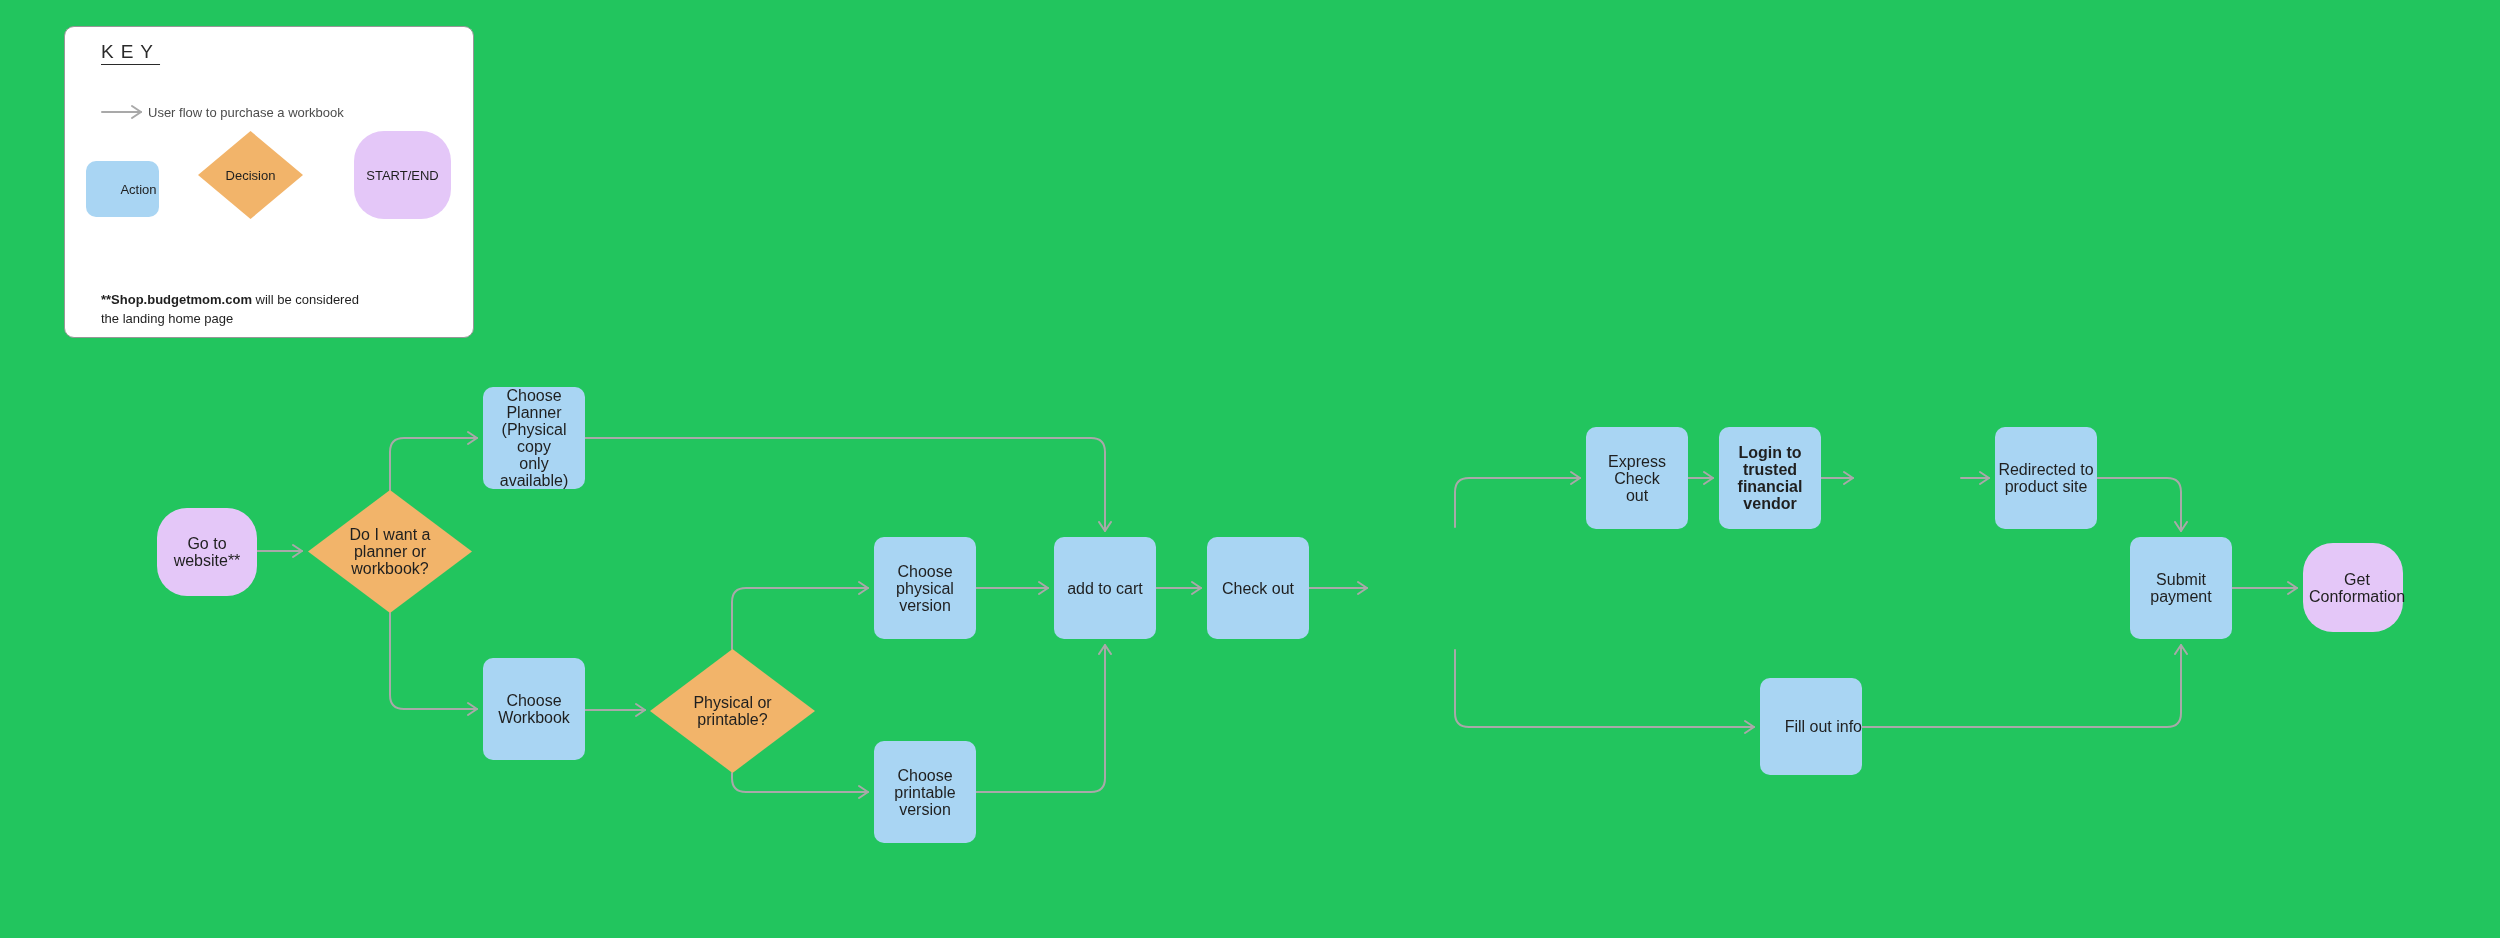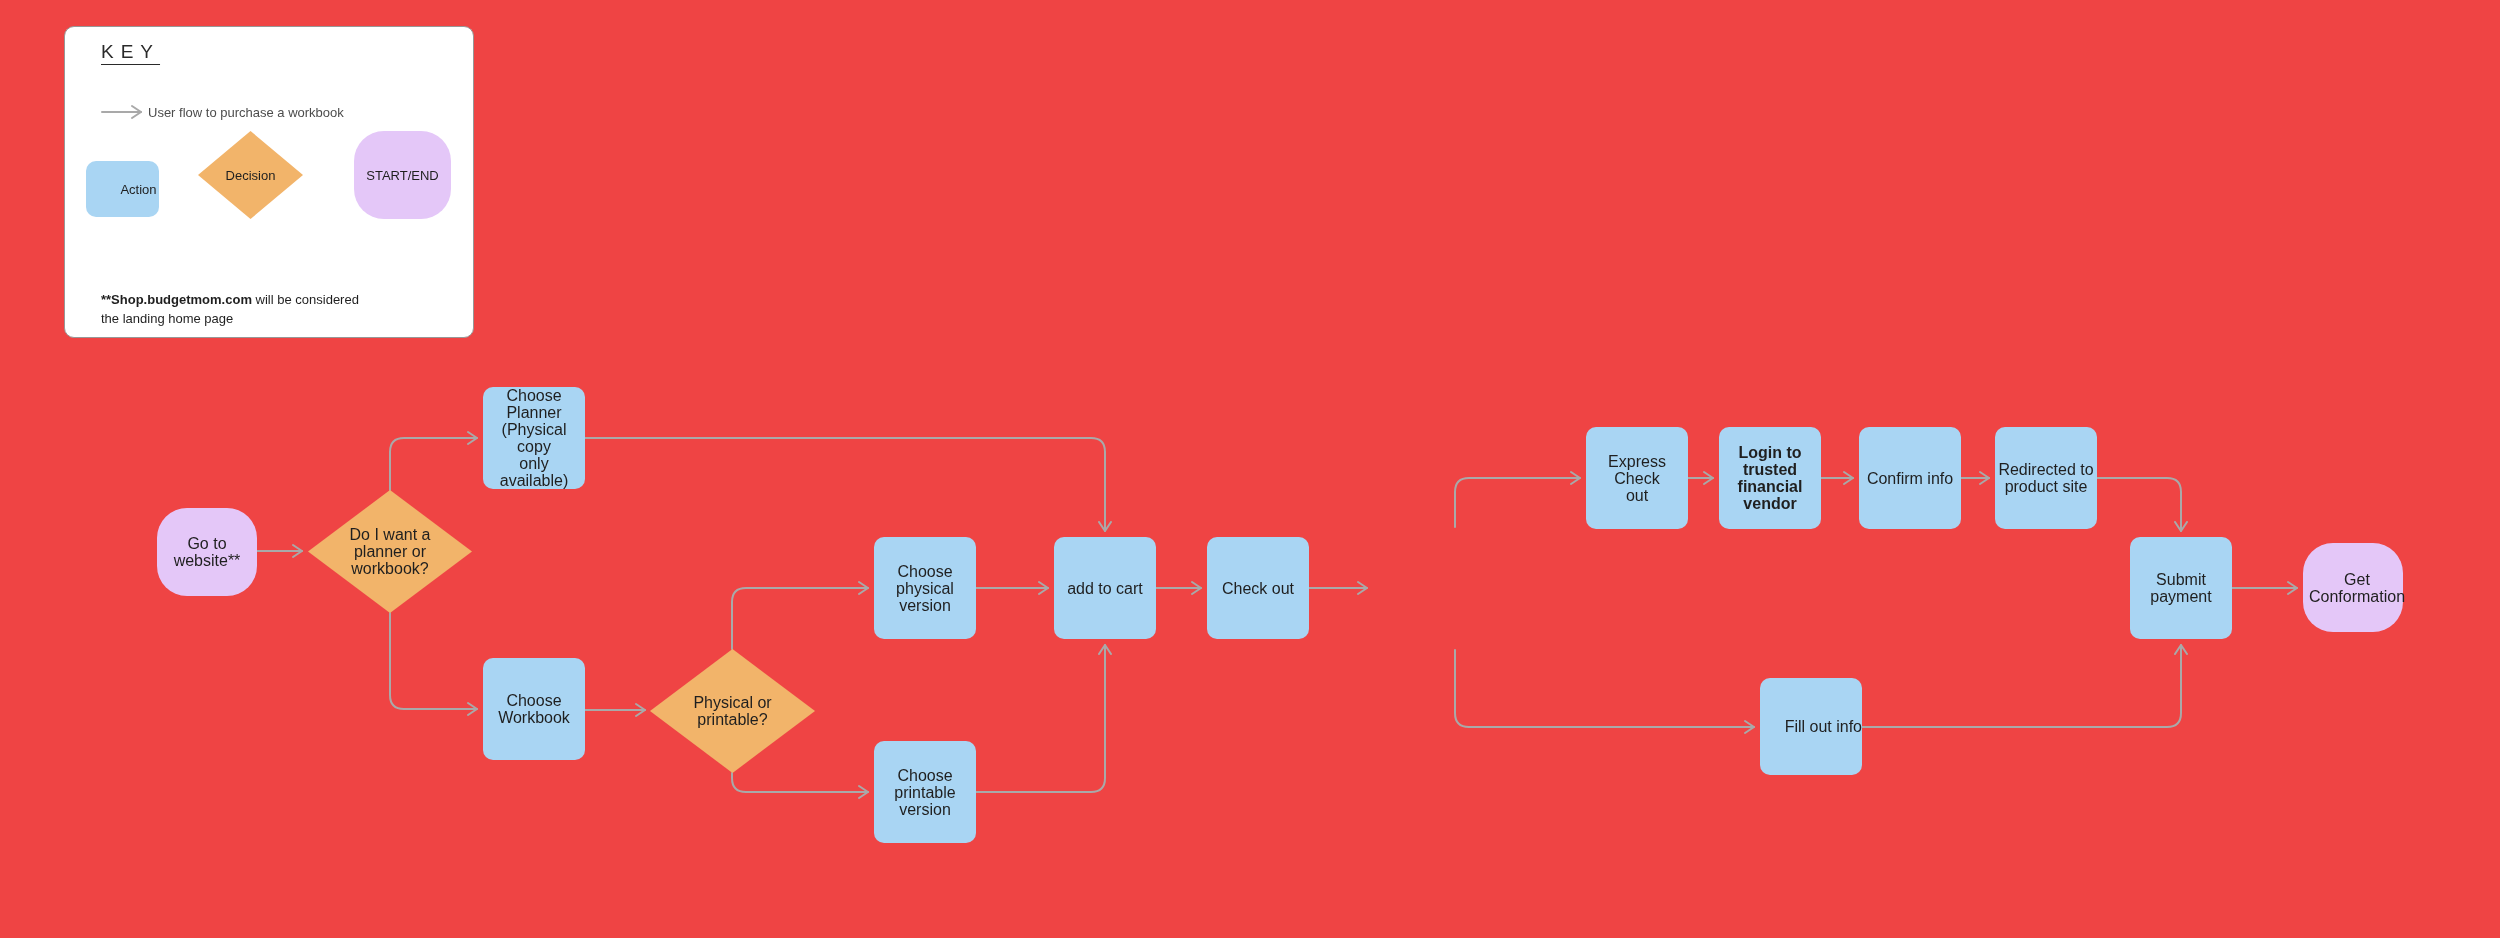--- a/index.html
+++ b/index.html
@@ -1,20 +1,20 @@
 <!DOCTYPE html>
 <html><head>
 <meta charset="utf-8">
 <style>
   html, body { margin: 0; padding: 0; background: #ffffff; }
   .canvas {
     position: relative;
     width: 2500px;
     height: 938px;
-    background: #ef4444;
+    background: #22c55e;
     font-family: "Liberation Sans", sans-serif;
     overflow: hidden;
   }
   .connectors { position: absolute; left: 0; top: 0; z-index: 0; }
 
   
   .node {
     position: absolute;
     display: flex;
     align-items: center;
@@ -167,23 +167,20 @@
   <div class="node action" style="left:1586px; top:427px; width:102px; height:102px;">
     <span class="node-label">Express Check
 out</span>
   </div>
 
   <div class="node action" style="left:1719px; top:427px; width:102px; height:102px;font-weight:bold;">
     <span class="node-label">Login to trusted
 financial vendor</span>
   </div>
 
-  <div class="node action" style="left:1859px; top:427px; width:102px; height:102px;">
-    <span class="node-label">Confirm info</span>
-  </div>
 
   <div class="node action" style="left:1995px; top:427px; width:102px; height:102px;">
     <span class="node-label">Redirected to
 product site</span>
   </div>
 
   <div class="node action" style="left:1760px; top:678px; width:102px; height:97px;justify-content:flex-end;">
     <span class="node-label">Fill out info</span>
   </div>
 

